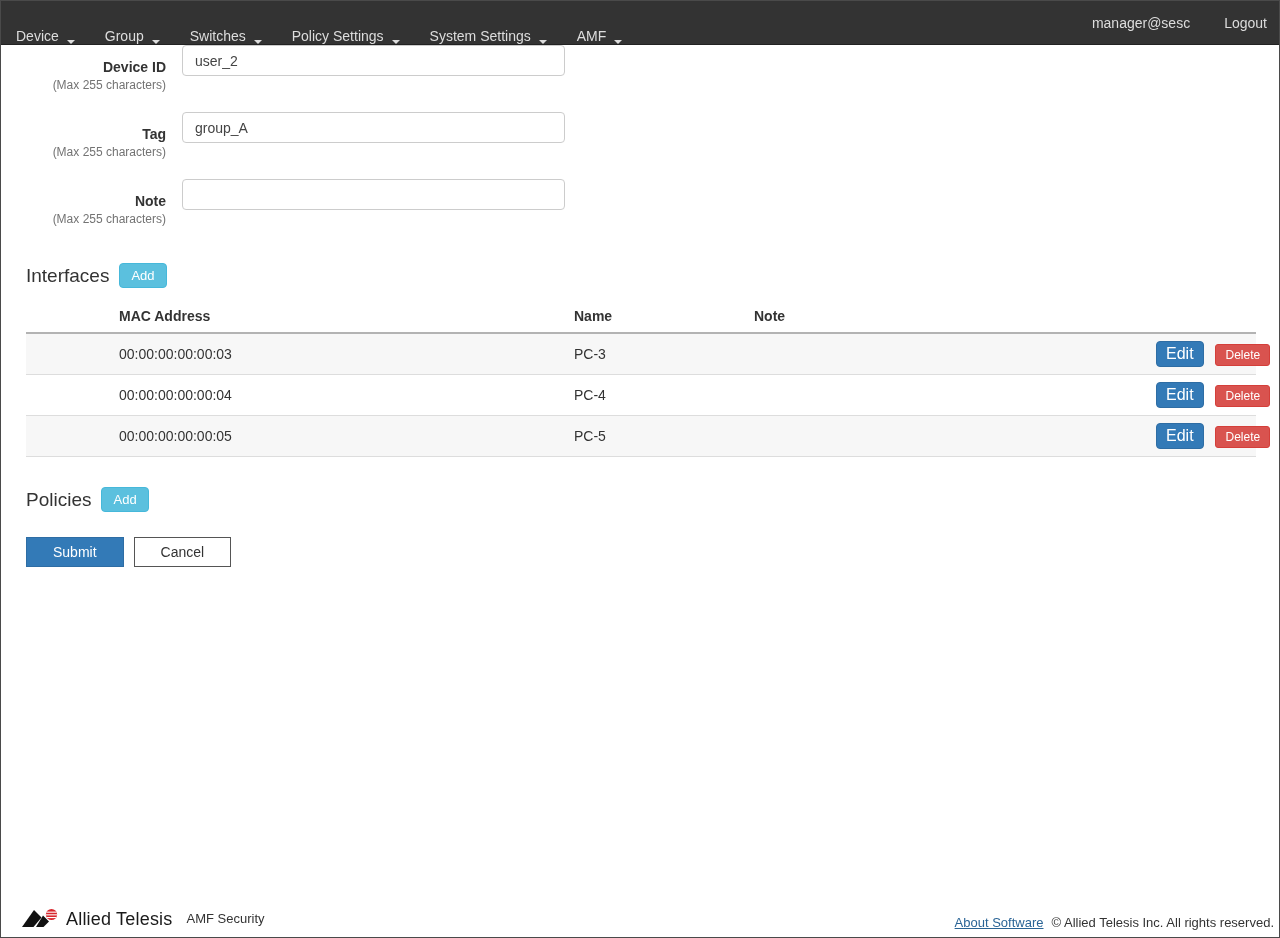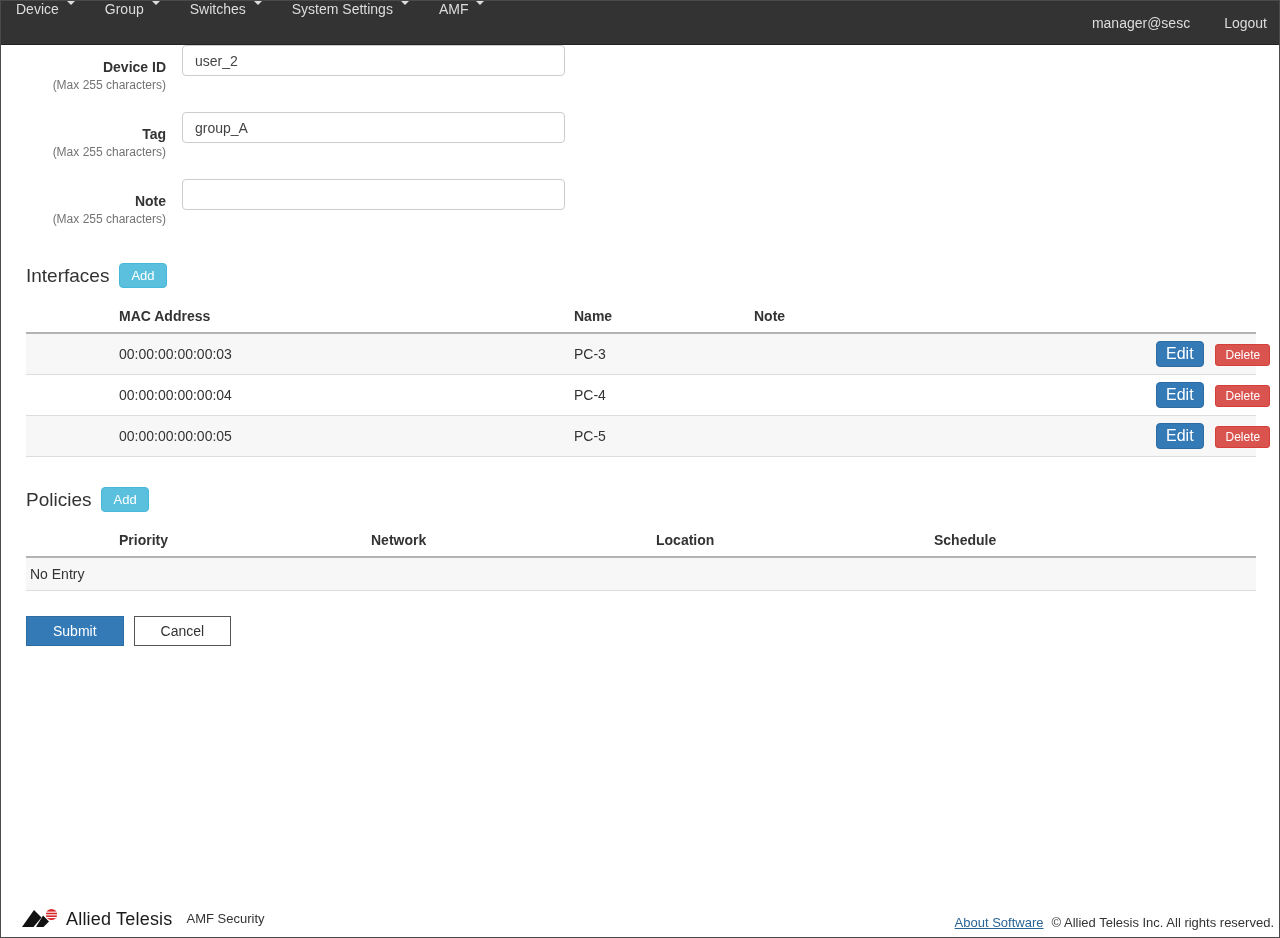--- a/index.html
+++ b/index.html
@@ -11,21 +11,21 @@
     position:relative; overflow:hidden;
     border:1px solid #4a4a4a;
   }
   
   .navbar {
     height:44px; background:#333; border-bottom:1px solid #222;
     display:flex; justify-content:space-between; align-items:stretch;
   }
   .nav-left { display:flex; }
   .nav-item {
-    display:flex; align-items:flex-start; gap:8px;
+    display:flex; align-items:flex-end; gap:8px;
     padding:0 15px; color:#ddd; font-size:14px; cursor:pointer;
   }
   .caret {
     width:0; height:0; display:inline-block;
     border-left:4px solid transparent; border-right:4px solid transparent;
     border-top:4px solid #ddd;
   }
   .nav-right { display:flex; align-items:center; }
   .nav-user { color:#ddd; font-size:14px; padding:0 22px; }
   .nav-logout { color:#ddd; font-size:14px; padding:0 12px; cursor:pointer; }
@@ -108,20 +108,24 @@
     </div>
     <div class="nav-item">
       <span>Group</span>
       <span class="caret"></span>
     </div>
     <div class="nav-item">
       <span>Switches</span>
       <span class="caret"></span>
     </div>
     <div class="nav-item">
+      <span>Policy Settings</span>
+      <span class="caret"></span>
+    </div>
+    <div class="nav-item">
       <span>System Settings</span>
       <span class="caret"></span>
     </div>
     <div class="nav-item">
       <span>AMF</span>
       <span class="caret"></span>
     </div>
   </div>
   <div class="nav-right">
     <span class="nav-user">manager@sesc</span>
@@ -215,43 +219,20 @@
         </td>
       </tr>
     </tbody>
   </table>
 
   <div class="section-head" style="margin-top:30px;">
     <span class="section-title">Policies</span>
     <button class="btn-add">Add</button>
   </div>
 
-  <table>
-    <colgroup>
-      <col style="width:93px">
-        <col style="width:252px">
-        <col style="width:285px">
-        <col style="width:278px">
-        <col style="width:322px">
-    </colgroup>
-    <thead>
-      <tr>
-        <th></th>
-        <th>Priority</th>
-        <th>Network</th>
-        <th>Location</th>
-        <th>Schedule</th>
-      </tr>
-    </thead>
-    <tbody>
-      <tr>
-        <td class="no-entry-cell" colspan="5">No Entry</td>
-      </tr>
-    </tbody>
-  </table>
 
   <div class="actions-row">
     <button class="btn-submit">Submit</button>
     <button class="btn-cancel">Cancel</button>
   </div>
 </div>
 
 <div class="footer">
   <div class="footer-left">
     <div class="brand">

